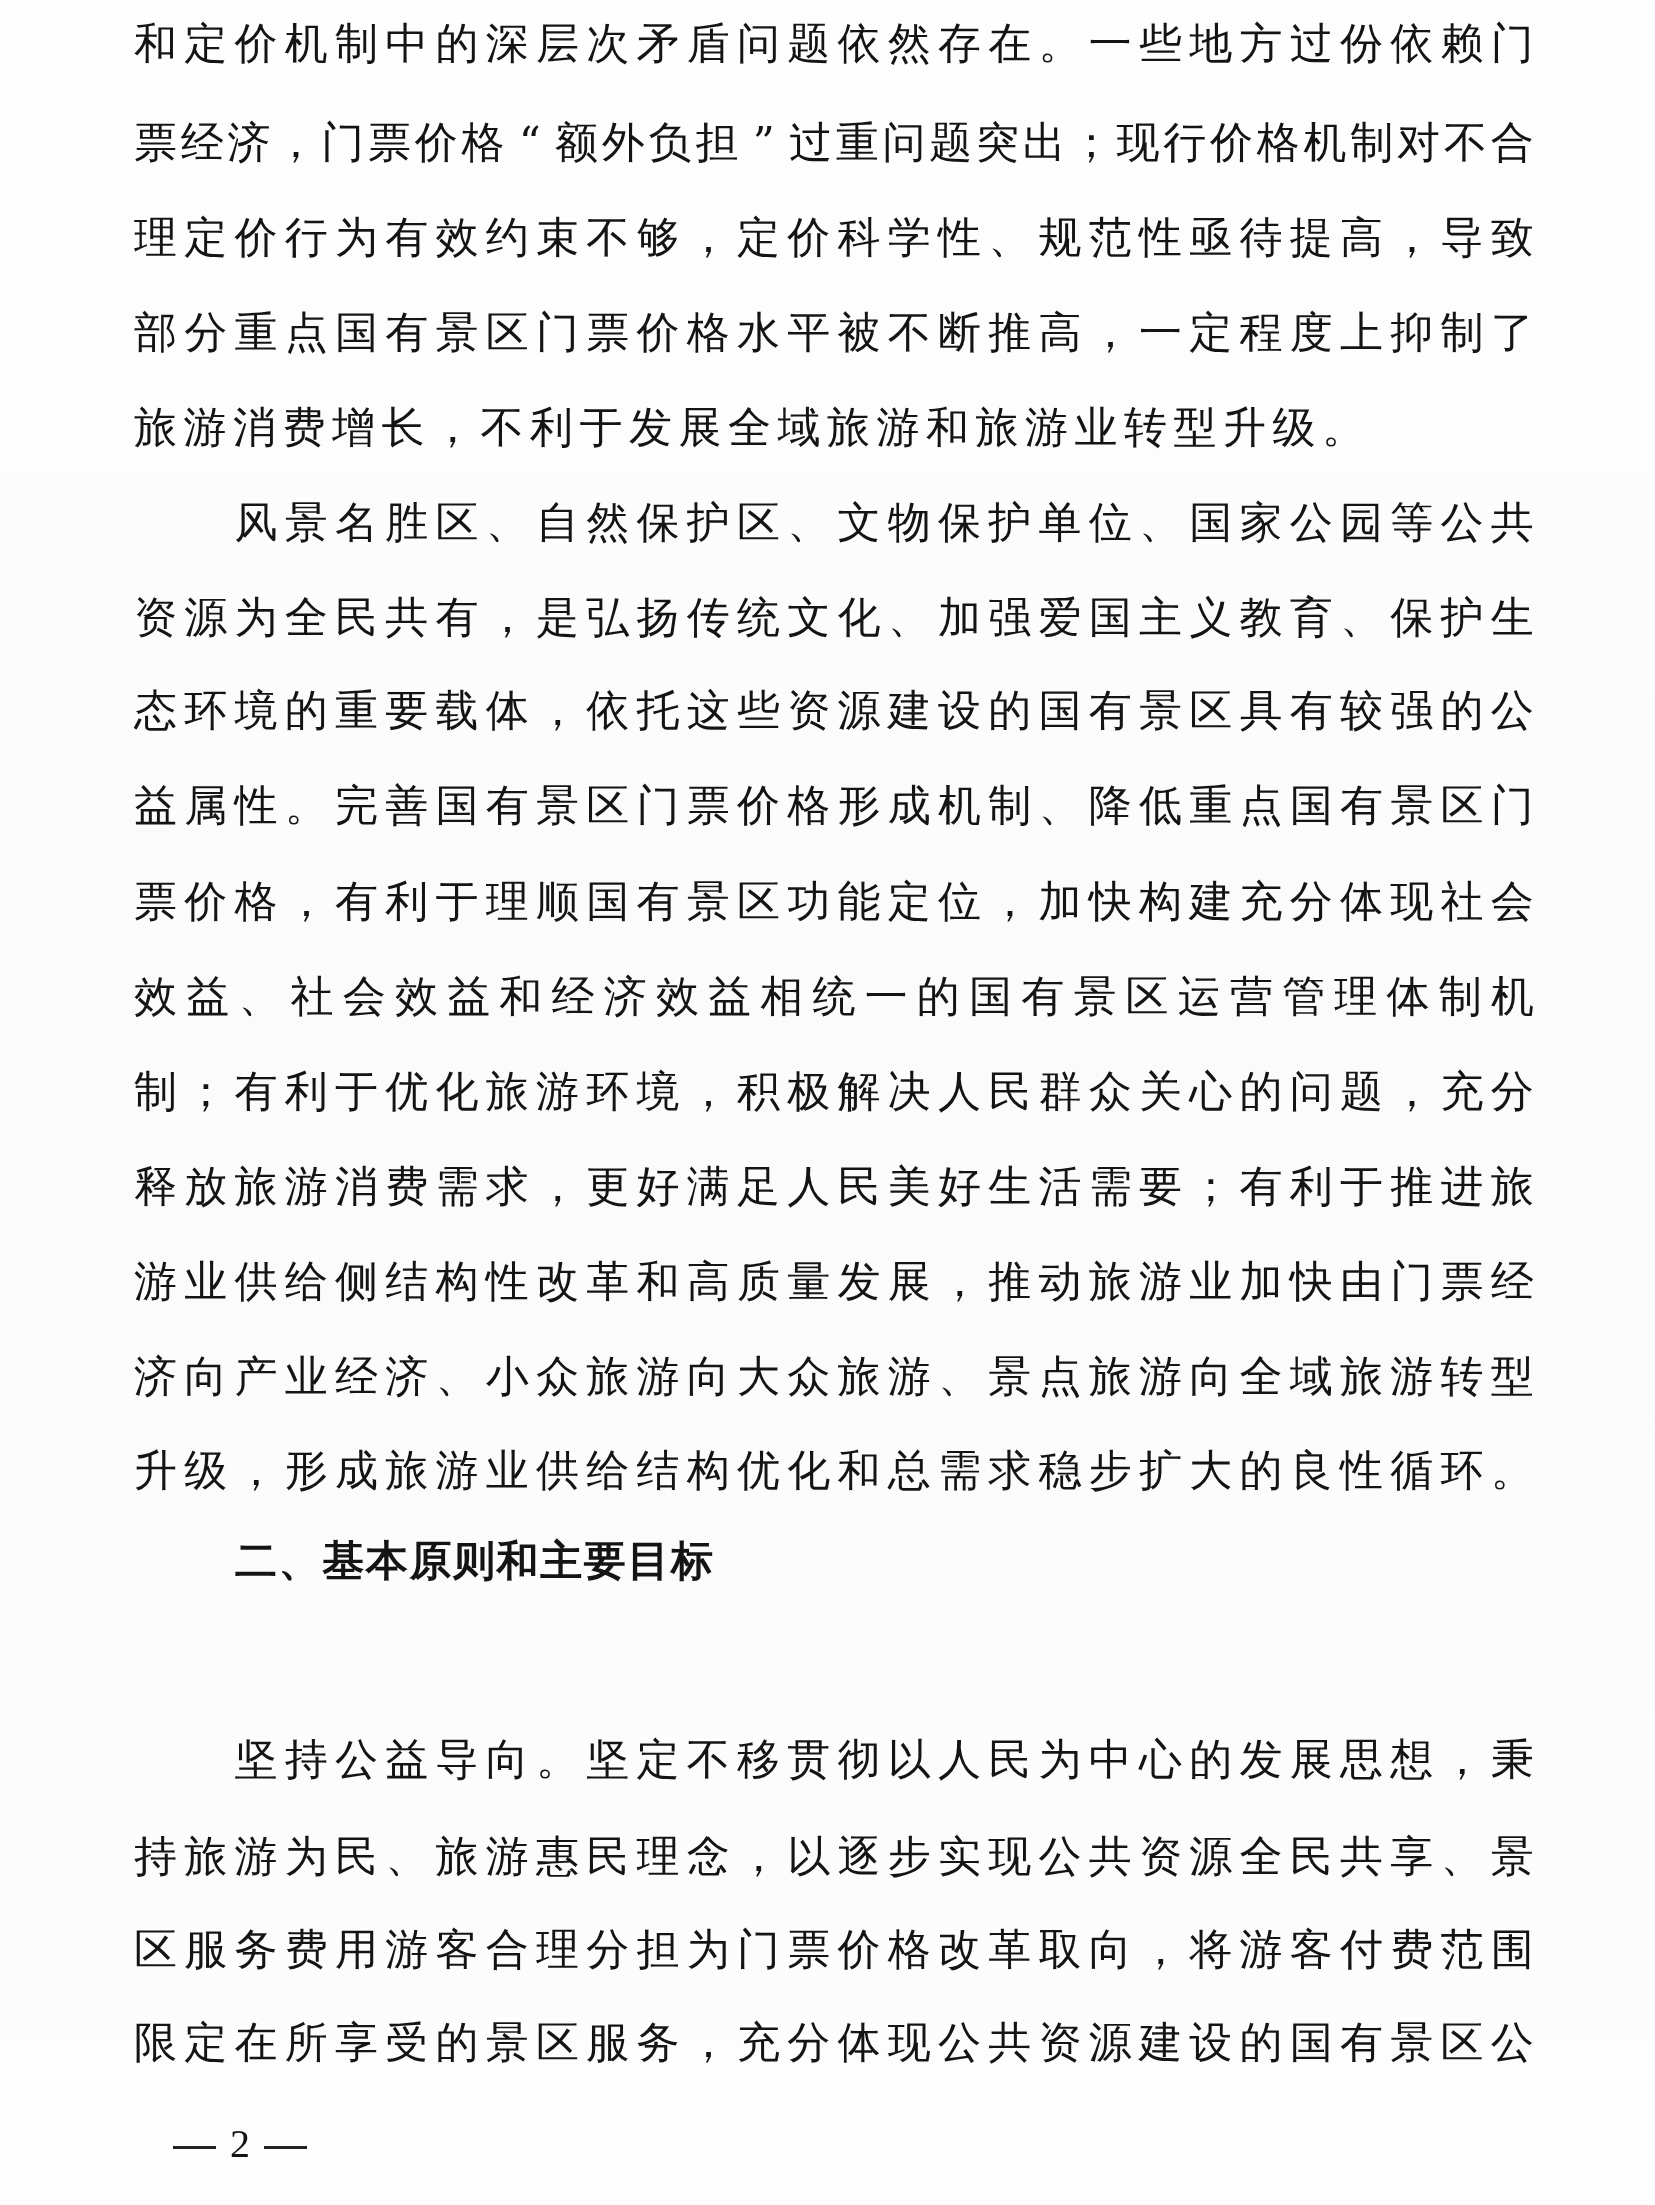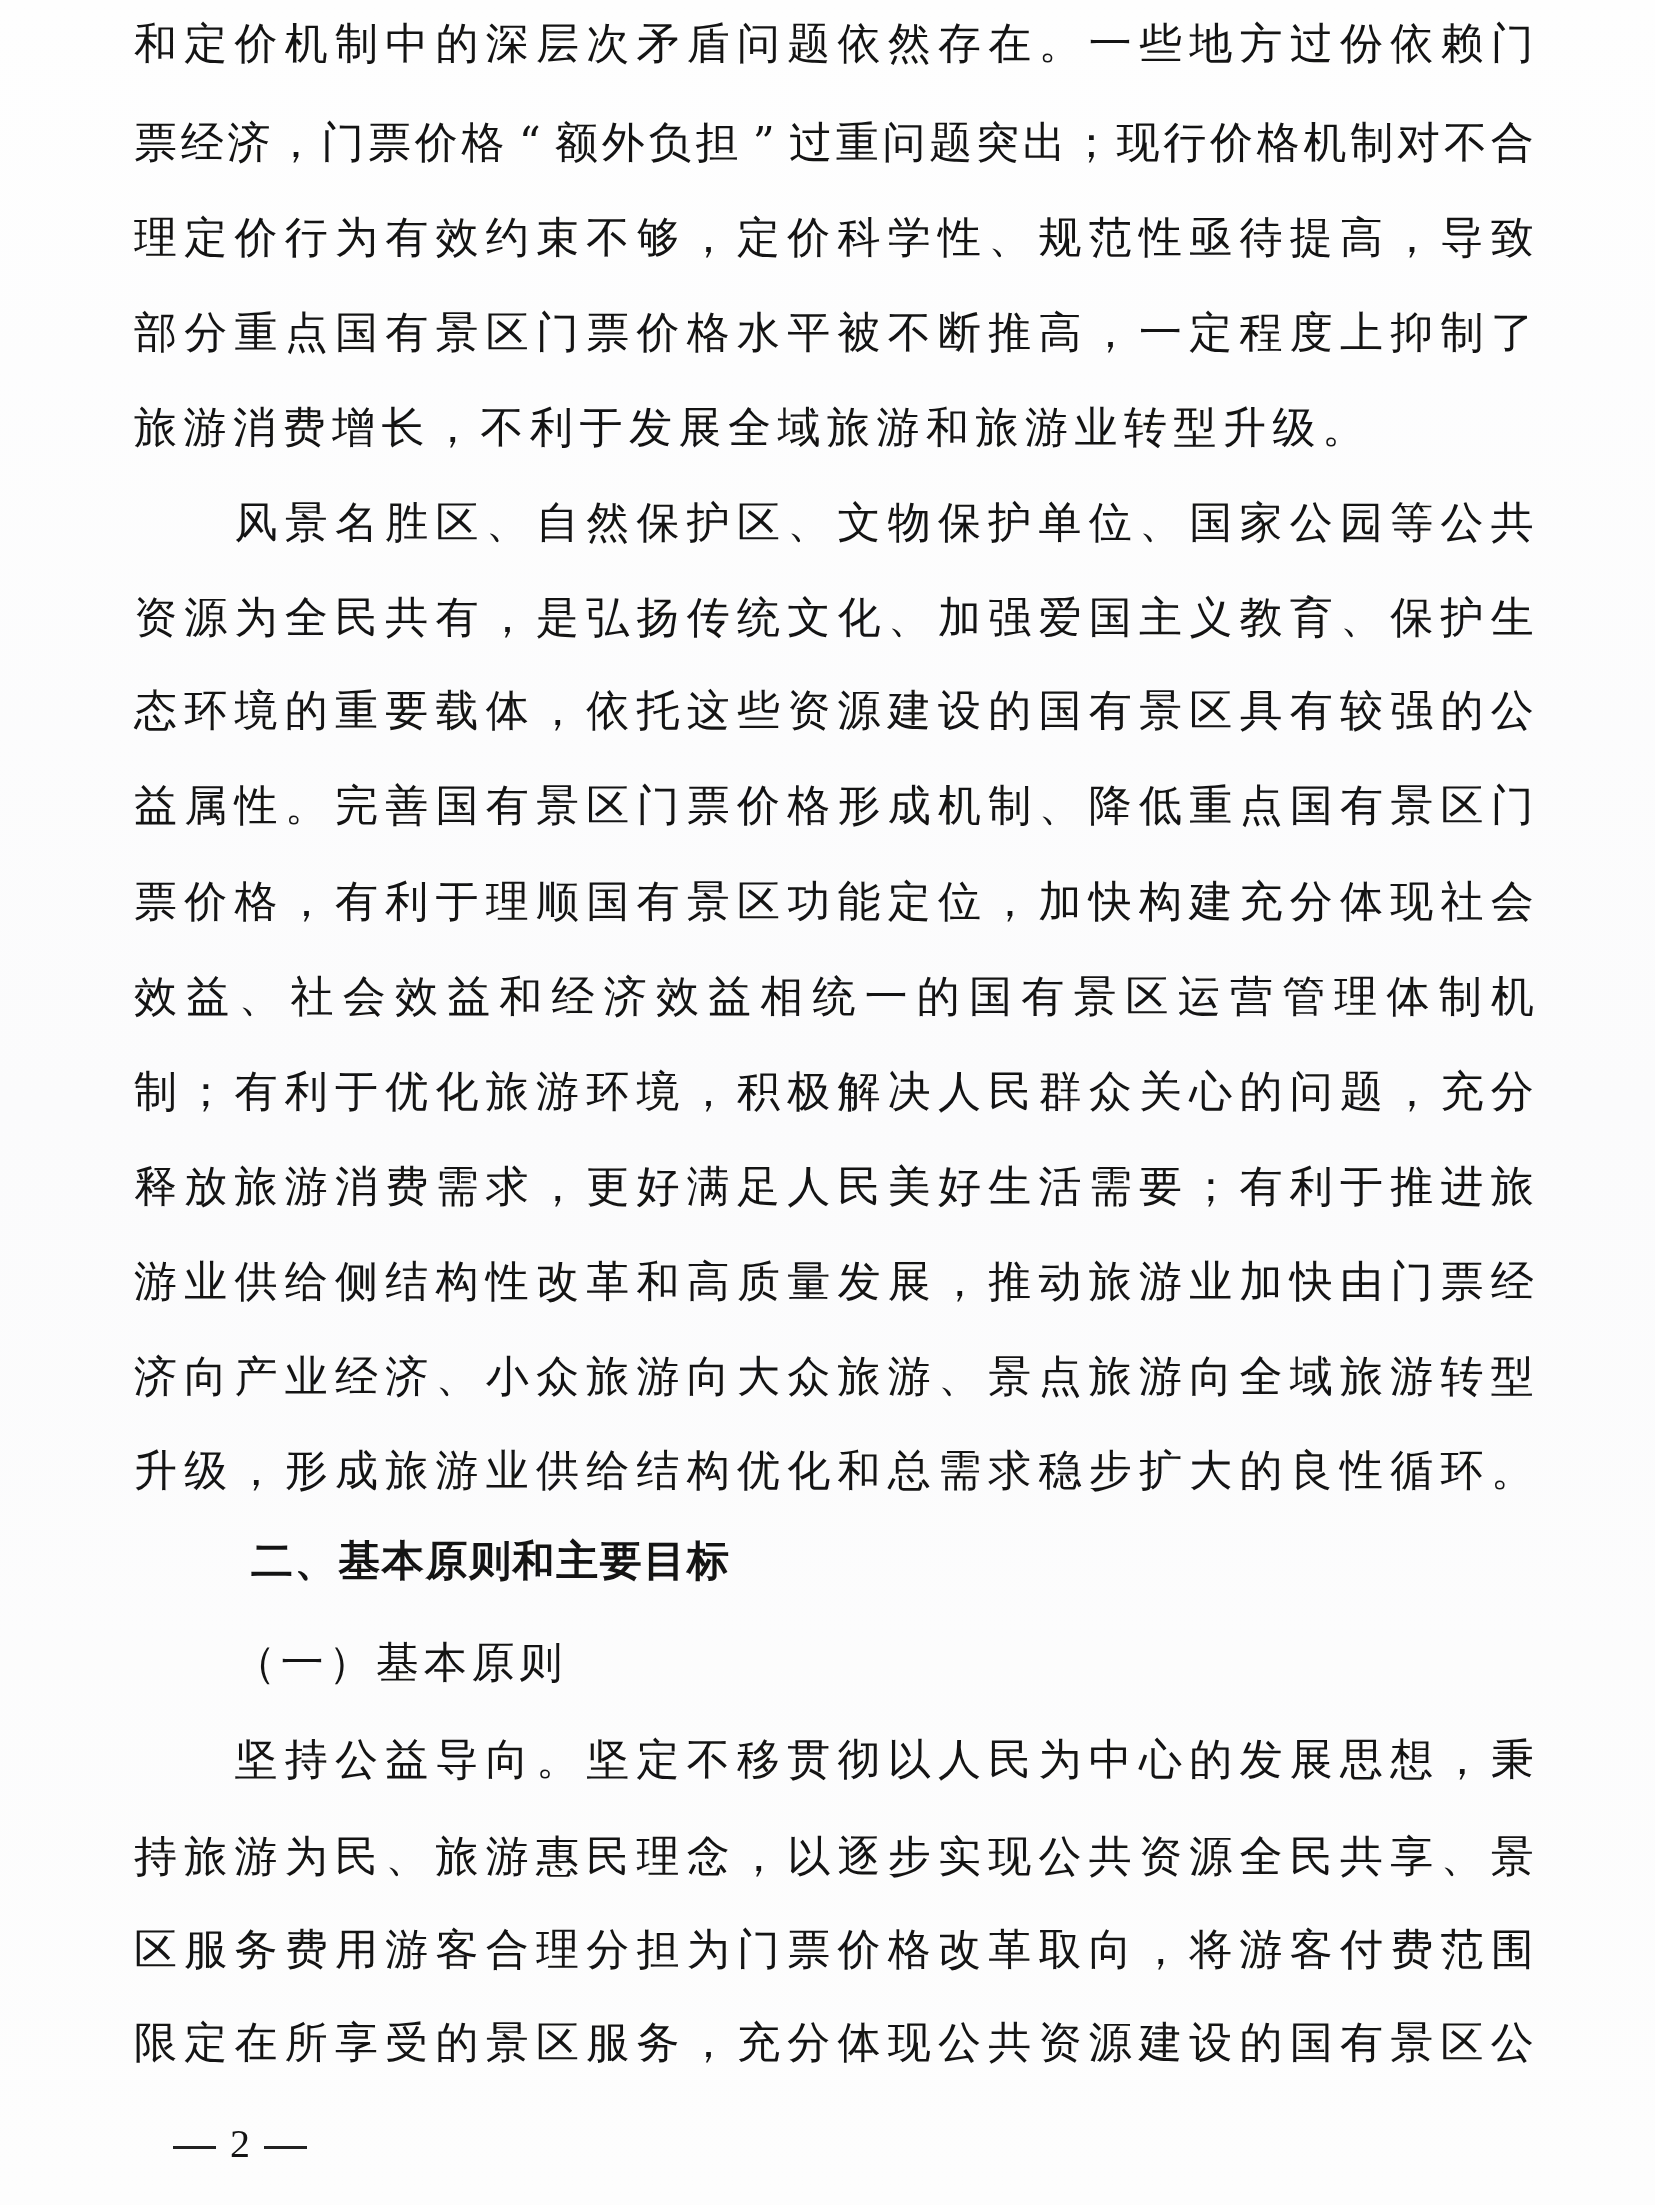--- a/index.html
+++ b/index.html
@@ -40,21 +40,21 @@
       text-align: center;
     }
     .line.last {
       justify-content: flex-start;
     }
     .line.last span.ch {
       margin-right: 6.5px;
     }
     .heading {
       position: absolute;
-      left: 251px;
+      left: 235px;
       height: 62px;
       line-height: 62px;
       font-size: 42px;
       font-weight: bold;
       font-family: "DejaVu Sans", "Liberation Sans", sans-serif;
       letter-spacing: 1.6px;
       white-space: nowrap;
     }
     .subheading {
       position: absolute;
@@ -564,21 +564,20 @@
         <span class="ch">良</span>
         <span class="ch">性</span>
         <span class="ch">循</span>
         <span class="ch">环</span>
         <span class="ch">。</span>
       </div>
     </div>
 
   <div class="heading" style="top:1530px;">二、基本原则和主要目标</div>
 
-  <div class="subheading" style="top:1631px;">（一）基本原则</div>
 
   <div id="body-lines-after">
       <div class="line" style="top: 1728px;">
         <span class="ch"></span>
         <span class="ch"></span>
         <span class="ch">坚</span>
         <span class="ch">持</span>
         <span class="ch">公</span>
         <span class="ch">益</span>
         <span class="ch">导</span>

